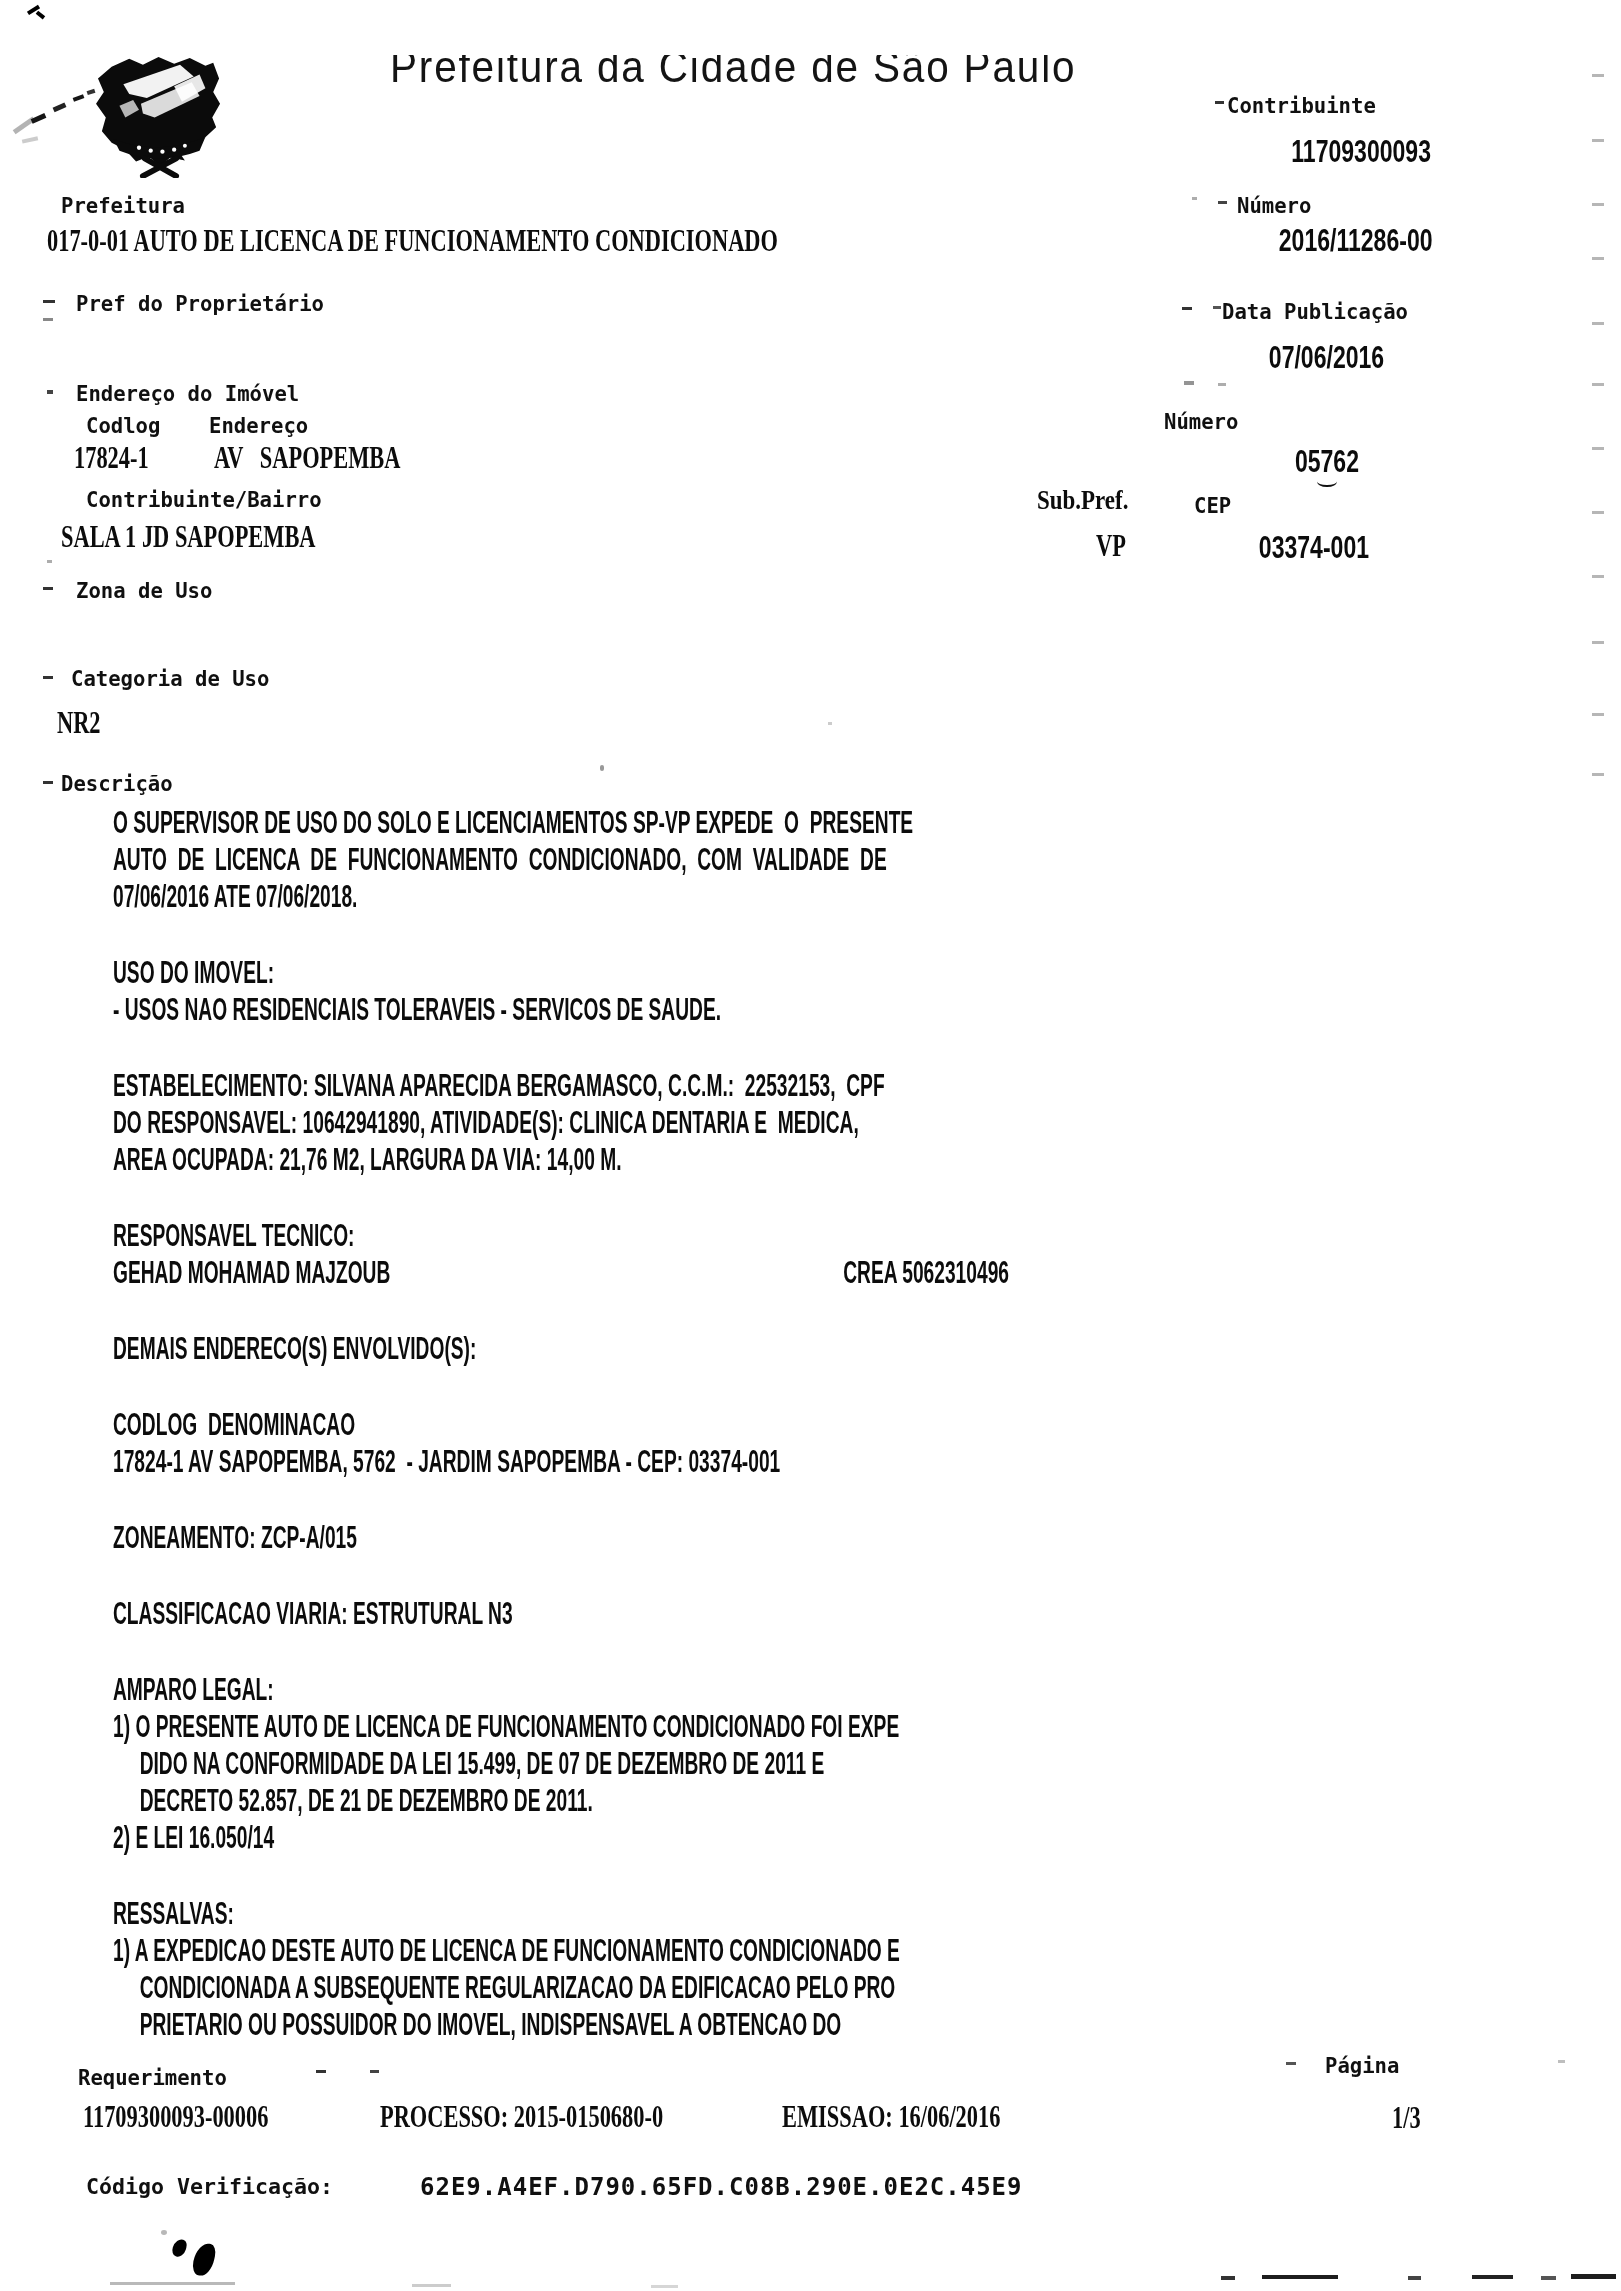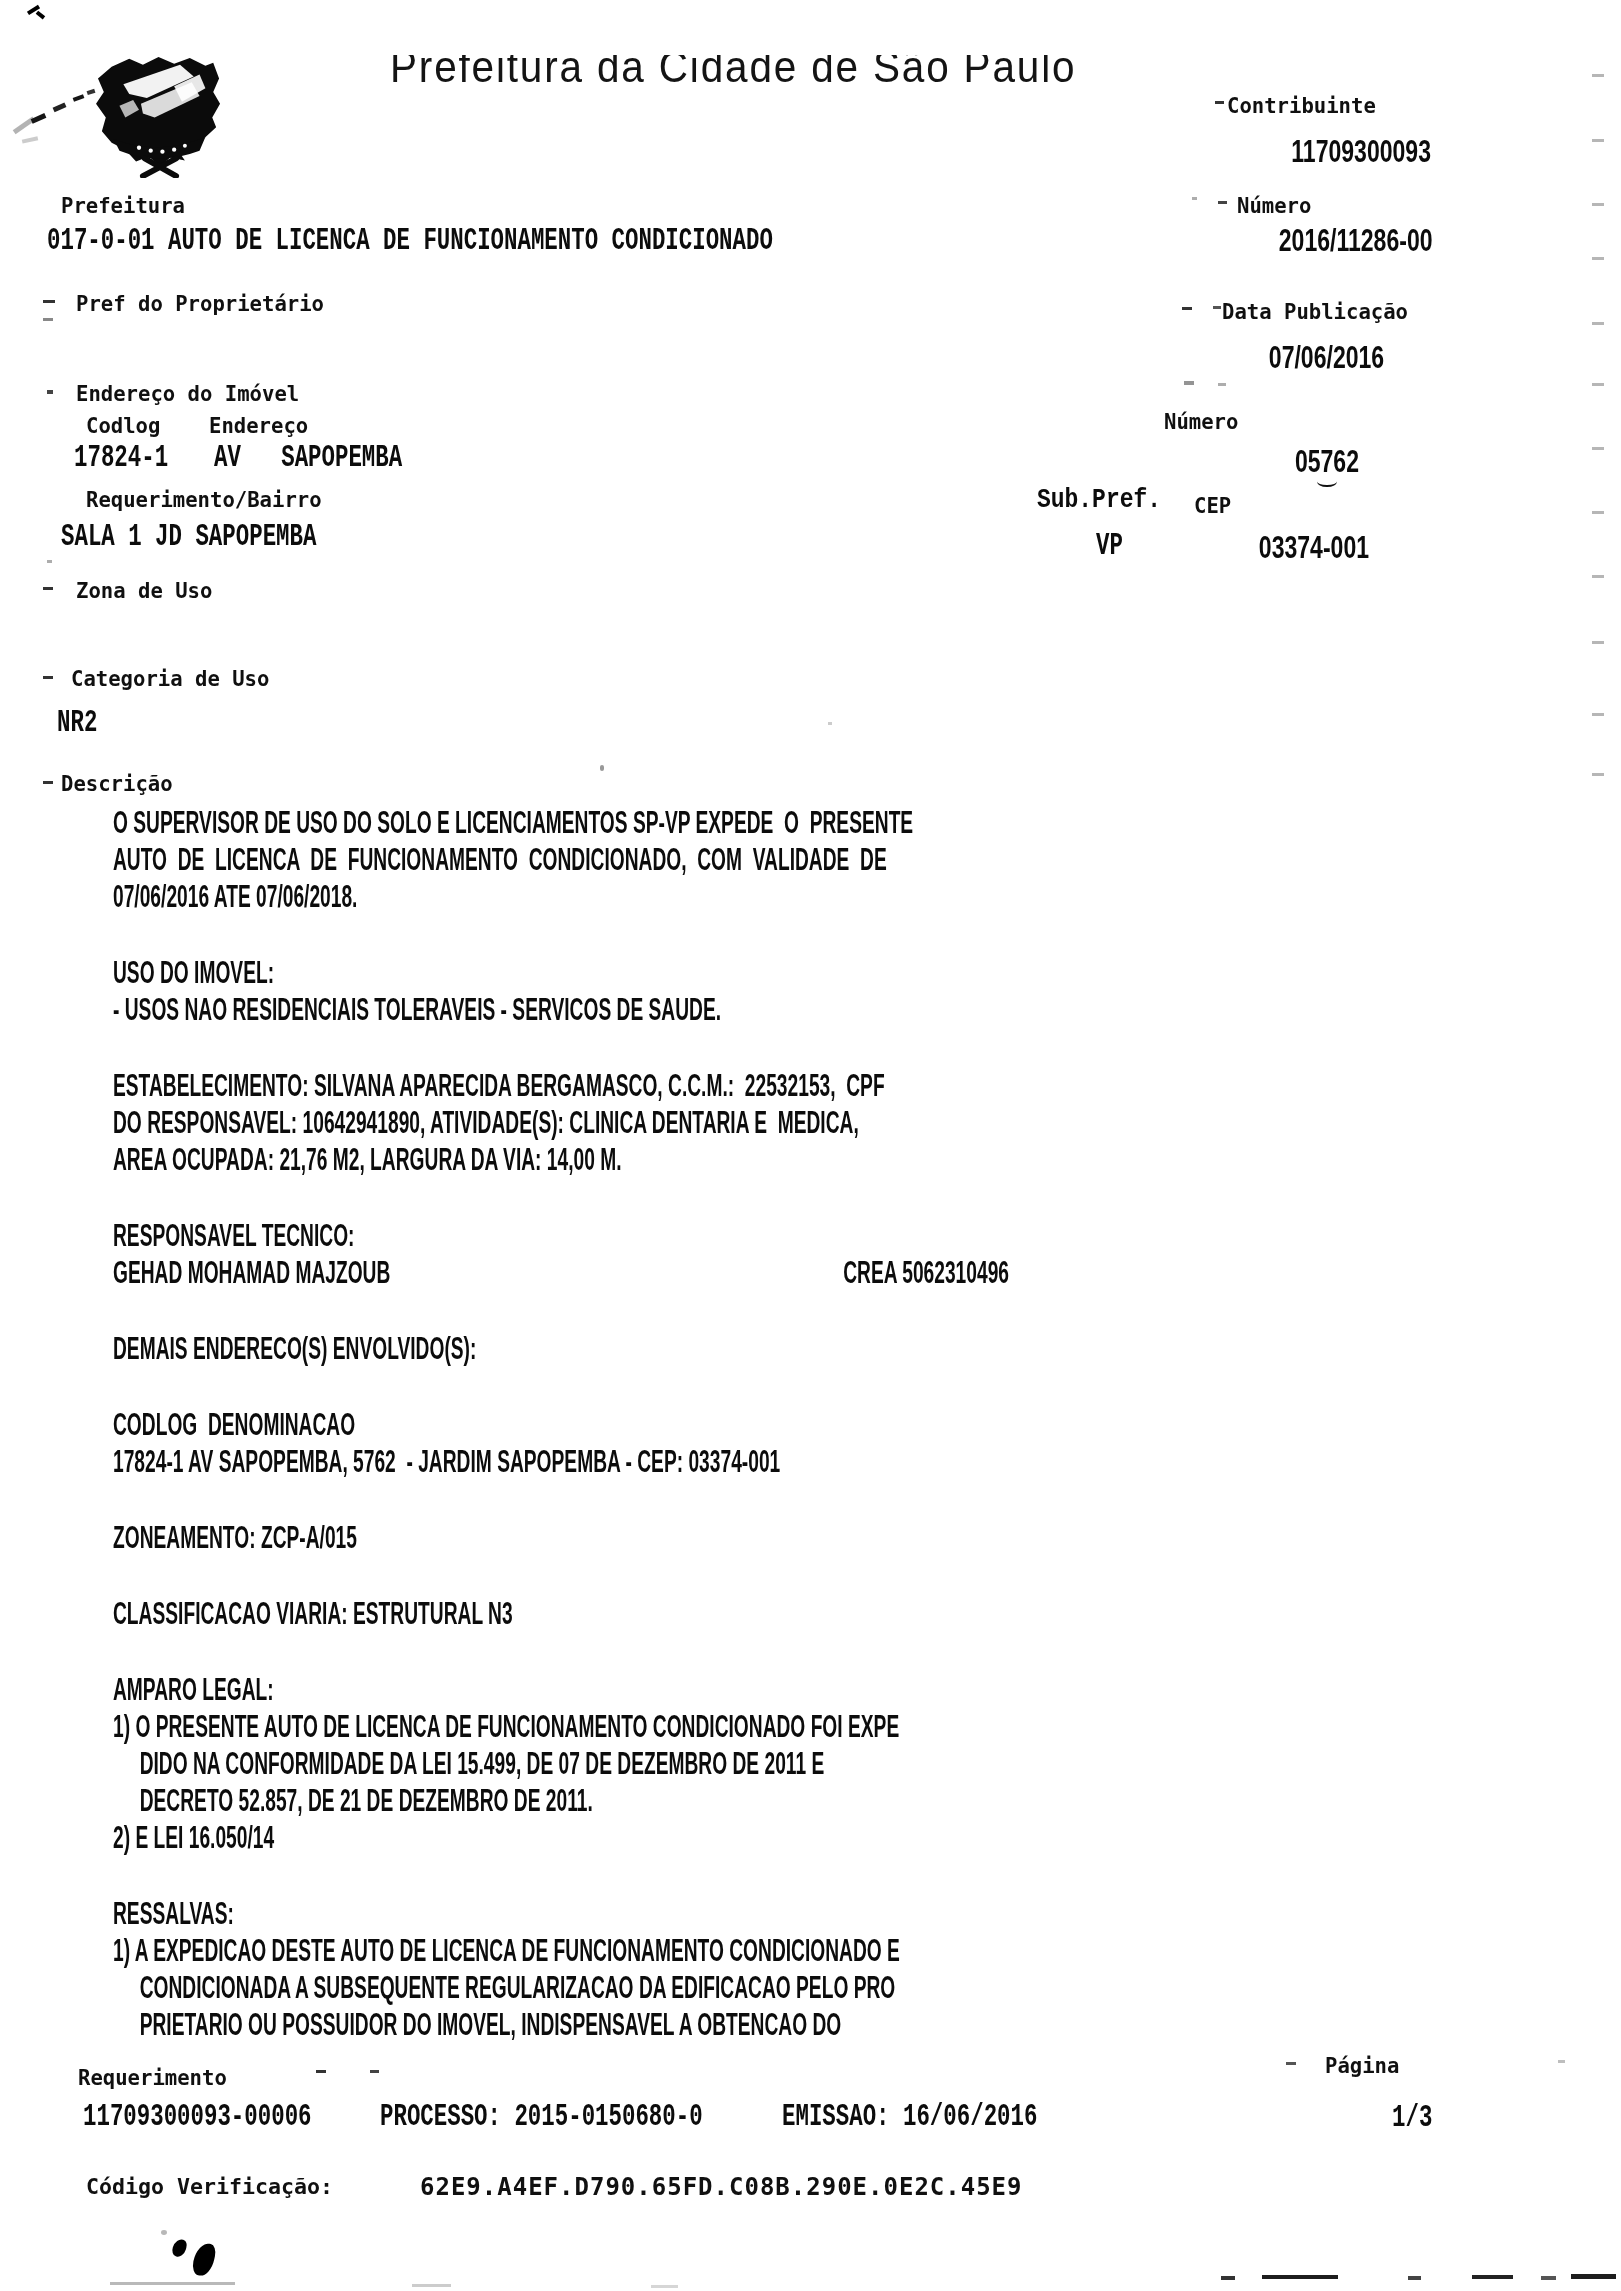--- a/index.html
+++ b/index.html
@@ -2,21 +2,21 @@
 <html><head>
 <meta charset="utf-8">
 <style>
   html,body{margin:0;padding:0;background:#e8e8e8;}
   .page{position:relative;width:1621px;height:2292px;background:#ffffff;overflow:hidden;
         color:#0c0c0c;font-family:"Liberation Sans",sans-serif;}
   
   .mono-lbl{position:absolute;font-family:"DejaVu Sans Mono","Liberation Mono",monospace;
             font-weight:700;font-size:20.6px;color:#101010;white-space:pre;}
   
-  .val{position:absolute;font-family:Liberation Mono, monospace;font-weight:700;
+  .val{position:absolute;font-family:Liberation Serif, serif;font-weight:700;
        font-size:32px;color:#0c0c0c;white-space:pre;}
   .cond{display:inline-block;transform:scaleX(.70);transform-origin:0 50%;}
   .valr{position:absolute;white-space:pre;font-family:"Liberation Sans",sans-serif;
         font-weight:700;font-size:32px;color:#0c0c0c;text-align:right;}
   .cond-r{display:inline-block;transform:scaleX(.72);transform-origin:100% 50%;}
   
   .h1clip{position:absolute;left:390px;top:55px;width:823px;height:37px;overflow:hidden;}
   .h1clip .h1t{display:inline-block;font-size:44px;font-weight:400;letter-spacing:2px;
                margin-top:-12.7px;transform:scaleX(.92);transform-origin:0 0;white-space:pre;color:#141414;}
   .h2{position:absolute;left:300px;top:100px;white-space:pre;}
@@ -75,21 +75,21 @@
 
   <div class="mono-lbl" style="left:76px;top:382px">Endereço do Imóvel</div>
   <div class="mono-lbl" style="left:86px;top:414px">Codlog</div>
   <div class="mono-lbl" style="left:209px;top:414px">Endereço</div>
   <div class="val" style="left:74px;top:439px"><span class="cond">17824-1</span></div>
   <div class="val" style="left:214px;top:439px"><span class="cond">AV   SAPOPEMBA</span></div>
 
   <div class="mono-lbl" style="left:1164px;top:410px">Número</div>
   <div class="valr" style="right:262px;top:443px"><span class="cond-r">05762</span></div>
 
-  <div class="mono-lbl" style="left:86px;top:488px">Requerimento/Bairro</div>
+  <div class="mono-lbl" style="left:86px;top:488px">Contribuinte/Bairro</div>
   <div class="val" style="left:61px;top:518px"><span class="cond">SALA 1 JD SAPOPEMBA</span></div>
 
   <div class="val" style="left:1037px;top:484px;font-size:28px"><span class="cond" style="transform:scaleX(.82)">Sub.Pref.</span></div>
   <div class="val" style="left:1096px;top:527px"><span class="cond">VP</span></div>
   <div class="mono-lbl" style="left:1194px;top:494px">CEP</div>
   <div class="valr" style="right:252px;top:529px"><span class="cond-r">03374-001</span></div>
 
   <div class="mono-lbl" style="left:76px;top:579px">Zona de Uso</div>
   <div class="mono-lbl" style="left:71px;top:667px">Categoria de Uso</div>
   <div class="val" style="left:57px;top:704px"><span class="cond">NR2</span></div>

